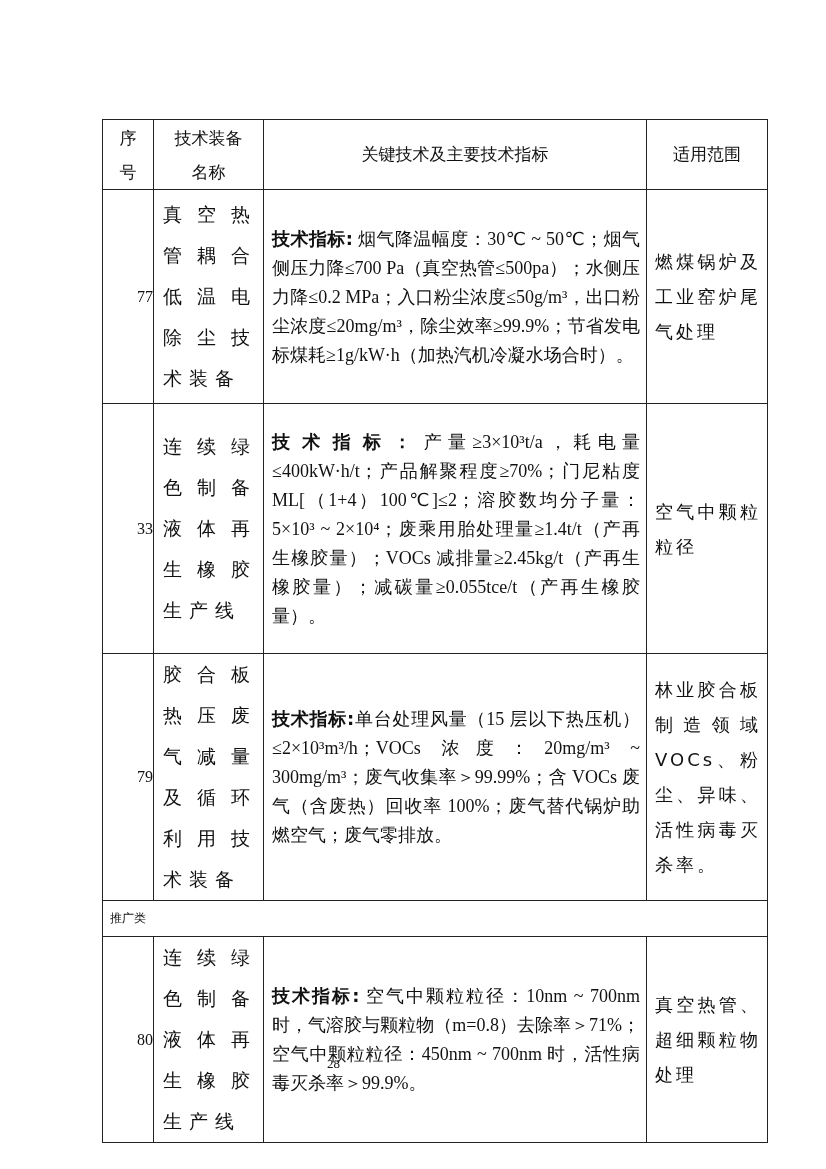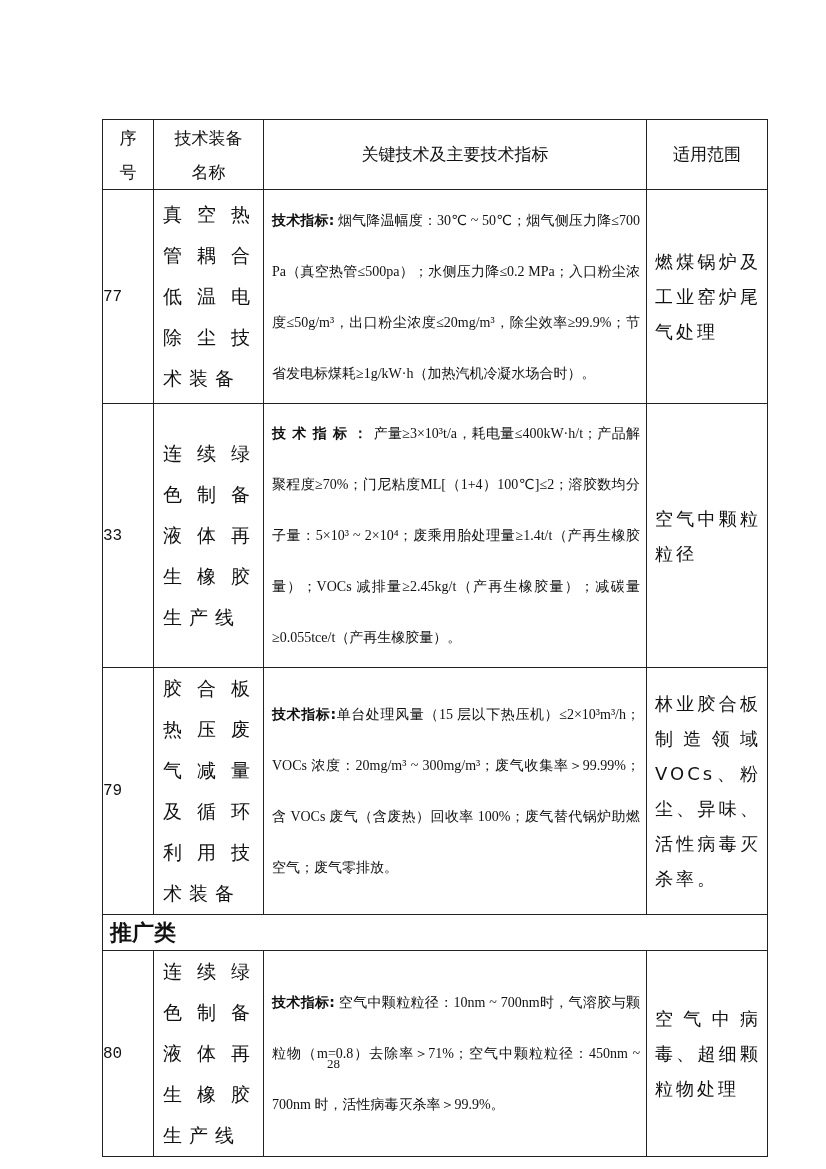--- a/index.html
+++ b/index.html
@@ -6,30 +6,30 @@
   body { width: 826px; height: 1169px; position: relative; overflow: hidden;
          font-family: "DejaVu Serif", "Liberation Serif", serif; color: #111; }
   .page { position: absolute; left: 0; top: 0; width: 826px; height: 1169px; }
   table.spec { position: absolute; left: 102px; top: 119px; border-collapse: collapse;
                table-layout: fixed; width: 665px; }
   table.spec td { border: 1.3px solid #222; padding: 0; vertical-align: middle; }
   col.c1 { width: 51px; } col.c2 { width: 110px; } col.c3 { width: 383px; } col.c4 { width: 121px; }
   .hdr td { height: 69px; text-align: center; font-family: "DejaVu Sans", "Liberation Sans", sans-serif;
             font-size: 17px; }
   .hdr .stack { line-height: 34px; }
-  .num { text-align: left; font-size: 16px; font-family: Liberation Mono, monospace; }
+  .num { text-align: right; font-size: 16px; font-family: Liberation Serif, serif; }
   .name { padding: 0 6px 0 9px !important; font-size: 19px; line-height: 41px;
           letter-spacing: 7px; text-align: justify; font-family: Liberation Sans, sans-serif; font-weight: 300; }
-  .spec-cell { padding: 4px 6px 4px 8px !important; font-size: 14px; line-height: 51px;
+  .spec-cell { padding: 4px 6px 4px 8px !important; font-size: 18px; line-height: 29px;
                text-align: justify; font-family: "Liberation Serif", "DejaVu Sans", serif; }
   .spec-cell b { font-family: "DejaVu Sans", sans-serif; font-weight: bold; }
   .scope { padding: 0 6px 0 8px !important; font-size: 18px; line-height: 35px; letter-spacing: 3px;
            text-align: justify; font-family: "DejaVu Sans", sans-serif; }
   .section td { height: 35px; padding-left: 7px !important; font-family: "DejaVu Sans", sans-serif;
-                font-weight: bold; font-size: 22px; }
+                font-weight: normal; font-size: 12px; }
   .pagenum { position: absolute; left: 0; width: 667px; top: 1056px; text-align: center;
              font-size: 13px; font-family: "Liberation Serif", serif; }
 </style>
 </head>
 <body>
 
 <div class="page">
   <table class="spec">
     <colgroup>
         <col class="c1">
@@ -71,19 +71,19 @@
     </tr>
 
     <tr class="section">
       <td colspan="4">推广类</td>
     </tr>
 
     <tr style="height:142px">
       <td class="num">80</td>
       <td class="name">连续绿色制备液体再生橡胶生产线</td>
       <td class="spec-cell"><b>技术指标:</b><span> 空气中颗粒粒径：10nm ~ 700nm时，气溶胶与颗粒物（m=0.8）去除率＞71%；空气中颗粒粒径：450nm ~ 700nm 时，活性病毒灭杀率＞99.9%。</span></td>
-      <td class="scope">空气中病毒、超细颗粒物处理</td>
+      <td class="scope">真空热管、超细颗粒物处理</td>
     </tr>
   </tbody>
     </table>
 
   <div class="pagenum">28</div>
 </div>
 
 </body></html>

